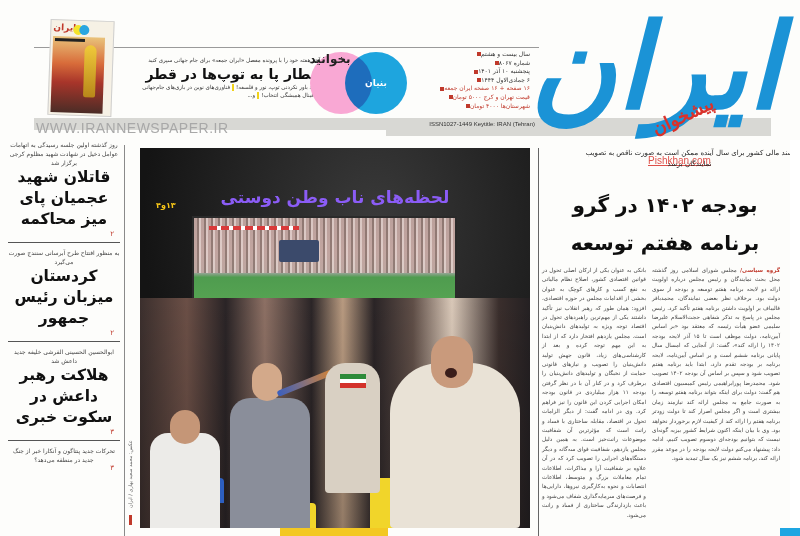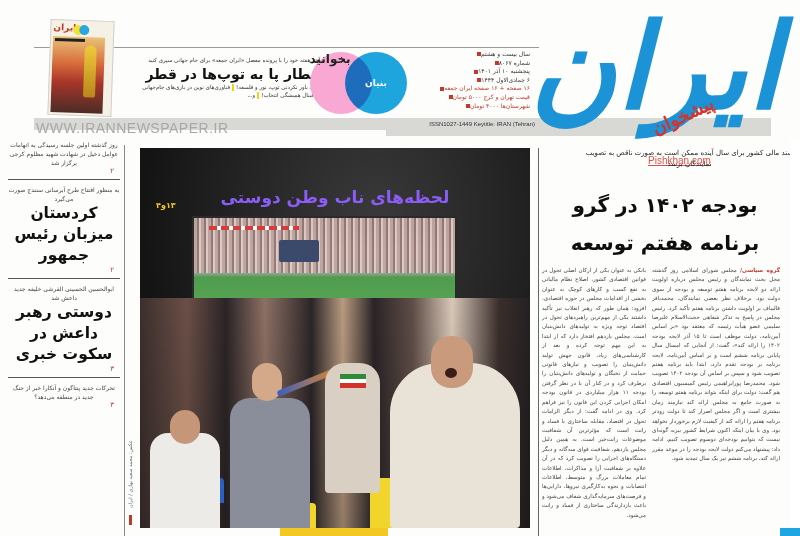--- a/index.html
+++ b/index.html
@@ -131,32 +131,33 @@
 <div class="site-url">WWW.IRANNEWSPAPER.IR</div>
 <div class="issn">ISSN1027-1449 Keytitle: IRAN (Tehran)</div>
 
 <div class="logo rtl">ایران</div>
 <div class="watermark rtl">پیشخوان</div>
 <div class="watermark-url">Pishkhan.com</div>
 
 <div class="left-col rtl">
   <div class="lstory">
     <div class="kick">روز گذشته اولین جلسه رسیدگی به اتهامات عوامل دخیل در شهادت شهید مظلوم کرجی برگزار شد</div>
+    <div class="hd">قاتلان شهید عجمیان پای میز محاکمه</div>
     <div class="pg">۲</div>
   </div>
   <div class="lrule"></div>
   <div class="lstory">
     <div class="kick">به منظور افتتاح طرح آبرسانی سنندج صورت می‌گیرد</div>
     <div class="hd">کردستان میزبان رئیس جمهور</div>
     <div class="pg">۲</div>
   </div>
   <div class="lrule"></div>
   <div class="lstory">
     <div class="kick">ابوالحسین الحسینی القرشی خلیفه جدید داعش شد</div>
-    <div class="hd">دوستی رهبر داعش در سکوت خبری</div>
+    <div class="hd">هلاکت رهبر داعش در سکوت خبری</div>
     <div class="pg">۳</div>
   </div>
   <div class="lrule"></div>
   <div class="lstory">
     <div class="kick">تحرکات جدید پنتاگون و آنکارا خبر از جنگ جدید در منطقه می‌دهد؟</div>
     <div class="pg">۳</div>
   </div>
 </div>
 <div class="left-vrule"></div>
 

